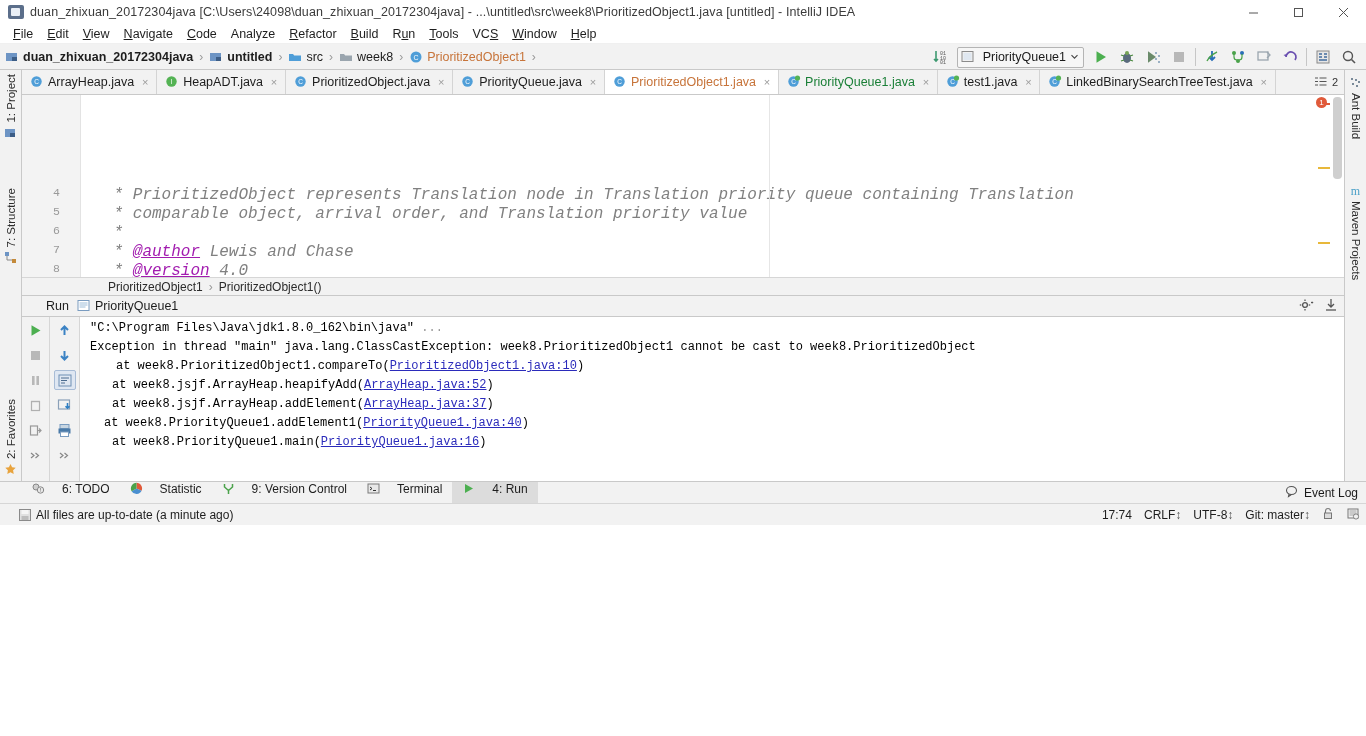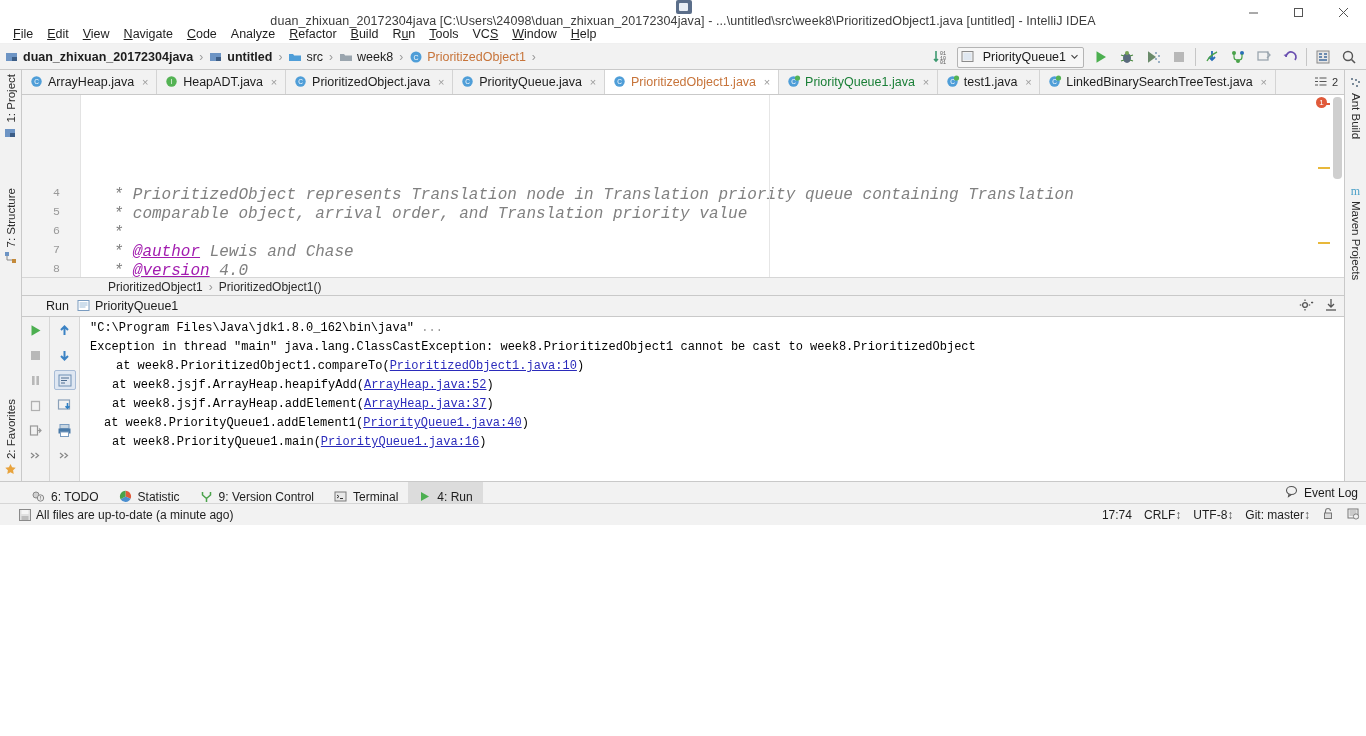--- a/index.html
+++ b/index.html
@@ -15,21 +15,20 @@
   }
   #app { position: relative; width: 1366px; height: 736px; }
 
   
   .titlebar {
     height: 24px; width: 100%;
     background: #ffffff;
     display: flex; align-items: center;
     border-bottom: 1px solid #ffffff;
     position: relative;
-    flex-direction: column;
   }
   .tb-appicon {
     width: 16px; height: 14px; margin: 0 6px 0 8px;
     background: #5b6e8a; border-radius: 2px; position: relative; flex: none;
   }
   .tb-appicon::after {
     content:""; position:absolute; left:3px; top:3px; width:9px; height:8px;
     background:#e9eef5; border-radius:1px;
   }
   .tb-title {
@@ -211,22 +210,22 @@
   .cline .err { color: #000000; }
   .clink { color: #2b2bbb; text-decoration: underline; }
   .cdots { color: #999999; }
 
   
   .bottombar {
     height: 22px; background: #f2f2f2; border-top: 1px solid #c9c9c9;
     display: flex; align-items: center; padding-left: 22px; position: relative;
   }
   .bt-item {
-    display: flex; align-items: flex-end; height: 22px; padding: 0 10px; font-size: 12px; color: #1d1d1d;
-    gap: 5px;
+    display: flex; align-items: flex-start; height: 22px; padding: 0 10px; font-size: 12px; color: #1d1d1d;
+    gap: 16px;
   }
   .bt-item.active { background: #dcdcdc; }
   .bt-right { position: absolute; right: 8px; display: flex; align-items: center; gap: 5px; font-size: 12px; }
 
   
   .statusbar {
     height: 22px; background: #f2f2f2; border-top: 1px solid #d6d6d6;
     display: flex; align-items: center; padding-left: 18px; position: relative; font-size: 12px;
     color: #1d1d1d;
   }

